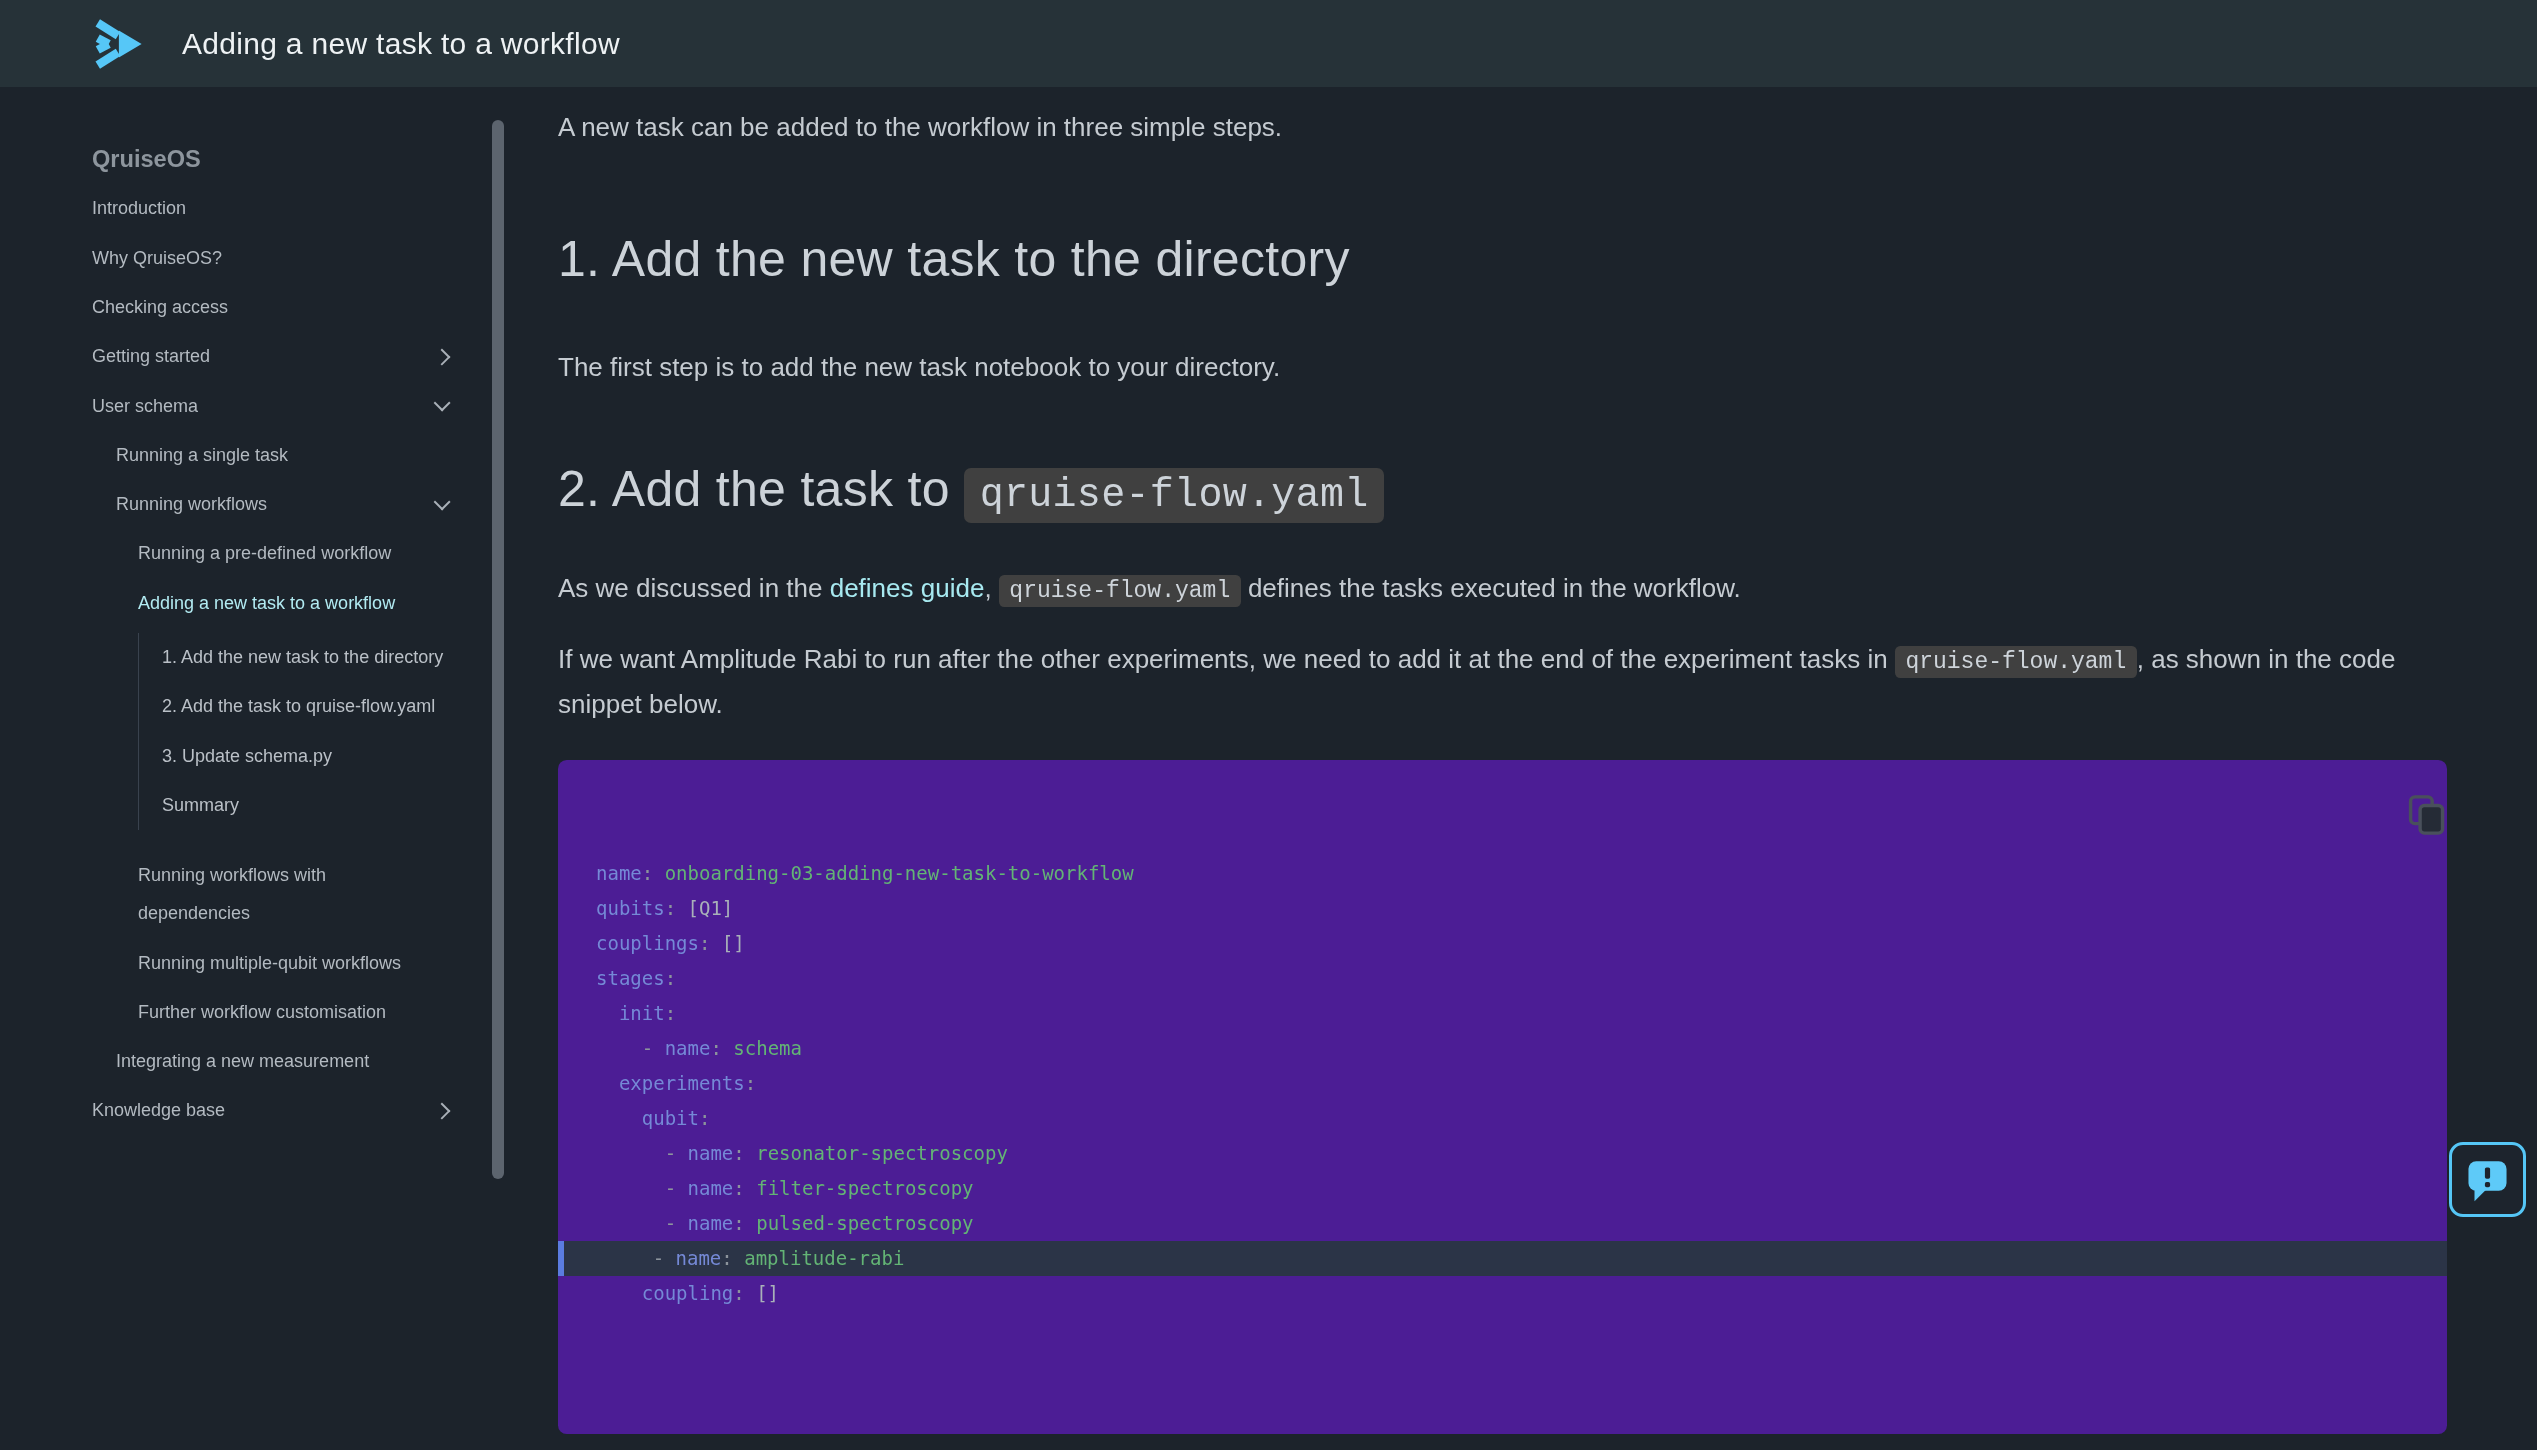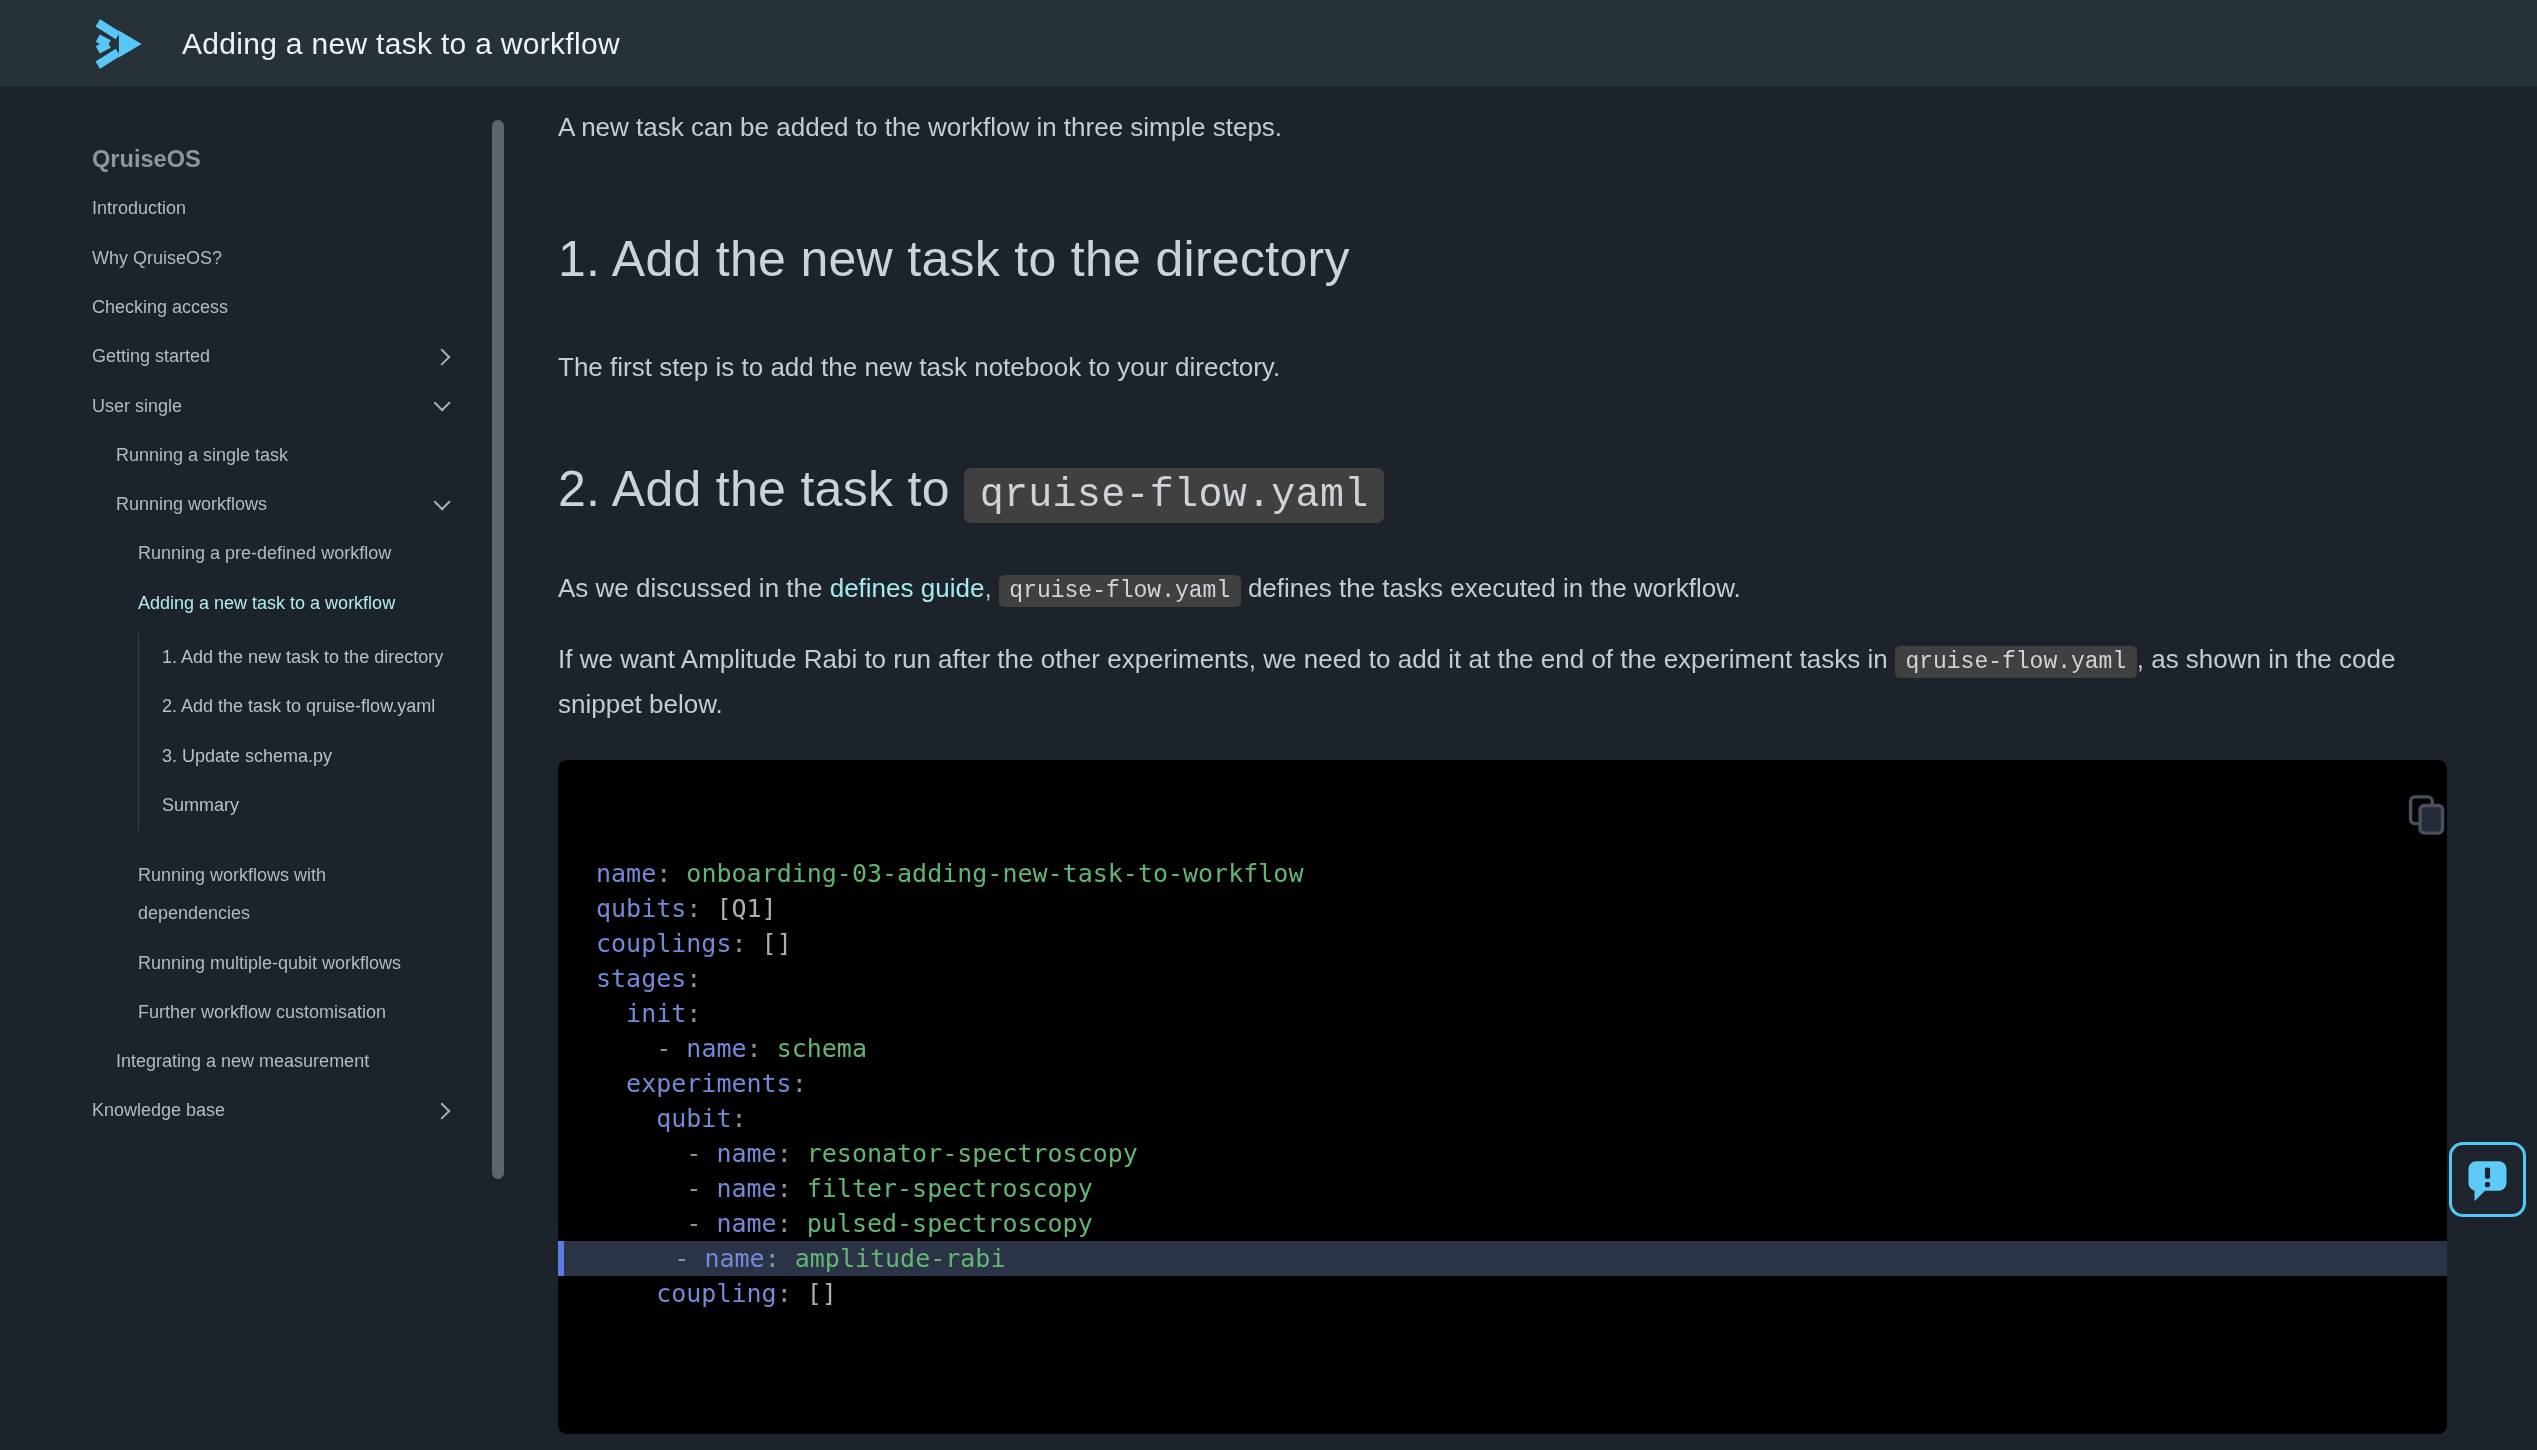--- a/index.html
+++ b/index.html
@@ -57,23 +57,23 @@
   .mt-p3{margin-top:26px}
   .mt-p4{margin-top:33px}
   code.inline{
     font-family:Liberation Mono, monospace;background:#404040;border-radius:5.2px;
     padding:2.6px 10.5px;font-size:23px;color:#CED4DA;white-space:nowrap;
   }
   h2 code.inline{font-size:40px;padding:5.2px 15.7px;border-radius:7px;color:#CDD3D9}
   a.doclink{color:#A7E9F0;text-decoration:none;cursor:pointer}
   
   .codeblock{
-    position:relative;width:1889px;background:#000000;border-radius:8.7px;
+    position:relative;width:1889px;background:#4c1d95;border-radius:8.7px;
     margin-top:35px;padding:26px 0 17.5px;
-    font-family:"DejaVu Sans Mono",monospace;font-size:25px;line-height:35px;
+    font-family:"DejaVu Sans Mono",monospace;font-size:19px;line-height:35px;
     white-space:pre;color:#A9B1B9;
   }
   .cline{padding-left:38px;min-height:35px}
   .cline.hl{background:#2B3447;border-left:6.1px solid #5B7CE0;padding-left:20px}
   .tok-k{color:#7589D6}
   .tok-p{color:#8C949C}
   .tok-v{color:#63B475}
   .tok-t{color:#A9B1B9}
   .copy-btn{position:absolute;top:19px;right:23px;width:38px;height:42px;cursor:pointer;background:none;border:none}
   
@@ -99,21 +99,21 @@
   <span class="app-title">Adding a new task to a workflow</span>
 </div>
 
 <div class="sidebar">
   <nav id="sidebar-nav">
       <div class="section-h">QruiseOS</div>
       <div class="nav-item lvl0"><span>Introduction</span></div>
       <div class="nav-item lvl0"><span>Why QruiseOS?</span></div>
       <div class="nav-item lvl0"><span>Checking access</span></div>
       <div class="nav-item lvl0"><span>Getting started</span><span class="chev right"></span></div>
-      <div class="nav-item lvl0"><span>User single</span><span class="chev down"></span></div>
+      <div class="nav-item lvl0"><span>User schema</span><span class="chev down"></span></div>
       <div class="nav-item lvl1"><span>Running a single task</span></div>
       <div class="nav-item lvl1"><span>Running workflows</span><span class="chev down"></span></div>
       <div class="nav-item lvl2"><span>Running a pre-defined workflow</span></div>
       <div class="nav-item lvl2 active"><span>Adding a new task to a workflow</span></div>
       <div class="toc-group">
         <div class="nav-item lvl3"><span>1. Add the new task to the directory</span></div>
         <div class="nav-item lvl3"><span>2. Add the task to qruise-flow.yaml</span></div>
         <div class="nav-item lvl3"><span>3. Update schema.py</span></div>
         <div class="nav-item lvl3"><span>Summary</span></div>
       </div>

